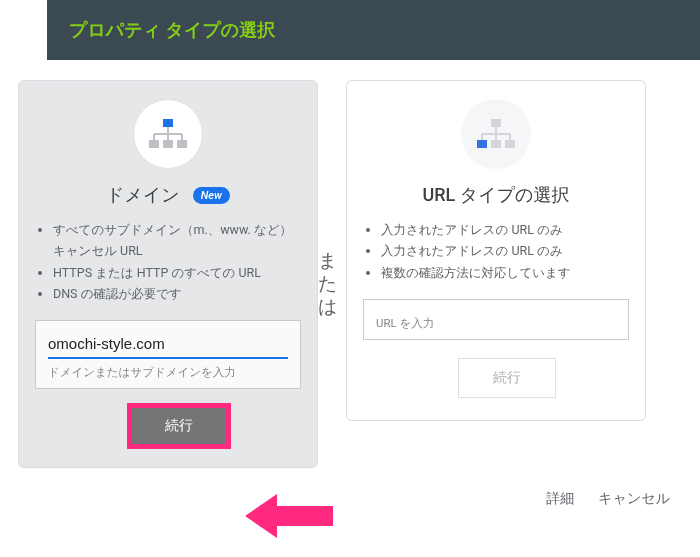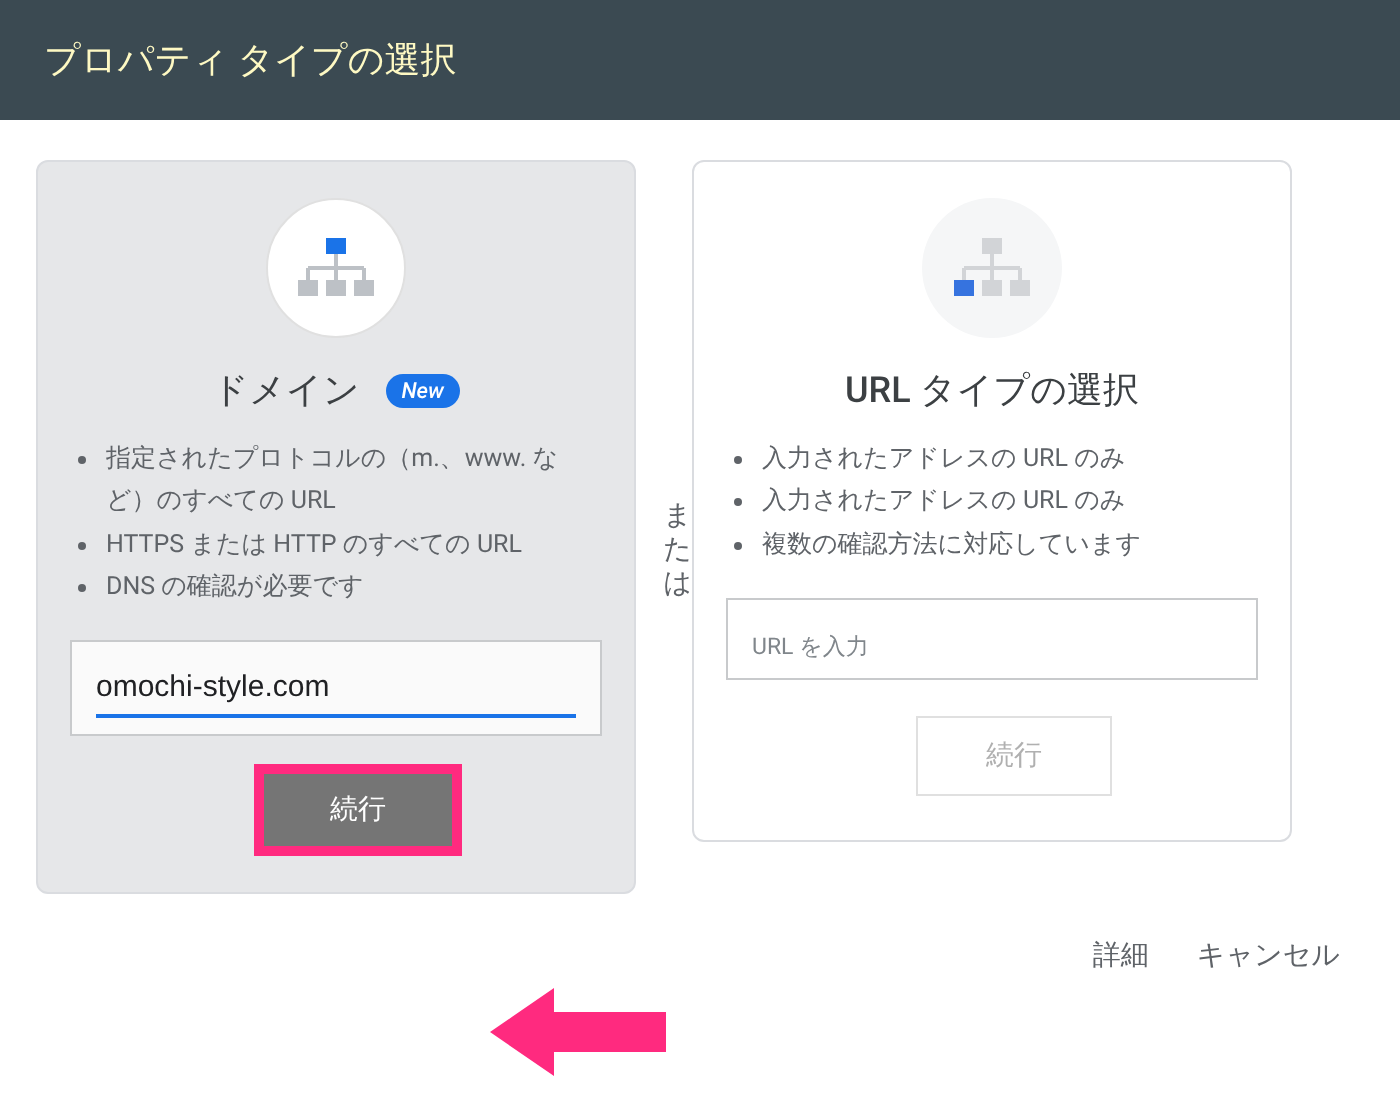--- a/index.html
+++ b/index.html
@@ -1,21 +1,21 @@
 <!DOCTYPE html>
 <html><head>
 <meta charset="utf-8">
 <style>
   * { box-sizing: border-box; margin: 0; padding: 0; }
   body { font-family: -apple-system, BlinkMacSystemFont, "Segoe UI", Roboto, Arial, sans-serif; background: #fff; width: 700px; height: 557px; overflow: hidden; }
-  .header { background: #3b4a52; color: #fef9c3; padding: 18px 22px; font-size: 18px; font-weight: 400; }
+  .header { background: #3b4a52; color: #84cc16; padding: 18px 22px; font-size: 18px; font-weight: 700; margin-left: 47px; }
   .content { display: flex; align-items: flex-start; padding: 20px 18px 10px 18px; position: relative; }
   .card { border: 1px solid #dadce0; border-radius: 6px; width: 300px; padding: 18px 16px 22px 16px; display: flex; flex-direction: column; align-items: center; background: #fff; }
   .card.active { background: #e6e7e9; }
-  .divider { width: 28px; display: flex; align-items: center; justify-content: center; color: #5f6368; font-size: 14px; padding-top: 170px; text-align:right; line-height:1.2; }
+  .divider { width: 28px; display: flex; align-items: center; justify-content: center; color: #5f6368; font-size: 19px; padding-top: 170px; text-align:left; line-height:1.2; }
   .icon-circle { width: 70px; height: 70px; border-radius: 50%; background: #fff; border: 1px solid #e0e0e0; display: flex; align-items: center; justify-content: center; margin-bottom: 14px; }
   .card-title-row { display: flex; align-items: center; gap: 13px; margin-bottom: 12px; }
   .card-title { font-size: 18px; color: #3c4043; font-weight: 500; }
   .badge { background: #1a73e8; color: #fff; font-size: 11px; padding: 2px 8px; border-radius: 10px; font-weight: 500; font-style: italic; }
   .bullets { font-size: 12.5px; color: #5f6368; line-height: 1.7; padding-left: 18px; margin-bottom: 16px; align-self: stretch; }
   .bullets li { list-style: disc; }
   .input-box { border: 1px solid #c8cacc; background: #fafafa; width: 100%; padding: 10px 12px 8px 12px; margin-bottom: 18px; }
   .input-field { border: none; border-bottom: 2px solid #1a73e8; background: transparent; width: 100%; font-size: 15px; padding: 4px 0 5px 0; outline: none; color: #202124; }
   .input-field.inactive { border-bottom: 1px solid #dadce0; color: #9aa0a6; }
   .input-hint { font-size: 11.5px; color: #80868b; margin-top: 6px; }
@@ -47,26 +47,27 @@
         <rect x="1" y="22" width="10" height="8" fill="#bdc1c6"></rect>
         <rect x="15" y="22" width="10" height="8" fill="#bdc1c6"></rect>
         <rect x="29" y="22" width="10" height="8" fill="#bdc1c6"></rect>
       </svg>
     </div>
     <div class="card-title-row">
       <span class="card-title">ドメイン</span>
       <span class="badge">New</span>
     </div>
     <ul class="bullets">
-      <li>指定されたプロトコルの（m.、www. など）のすべての URL</li>
+      <li>すべてのサブドメイン（m.、www. など）キャンセル URL</li>
       <li>HTTPS または HTTP のすべての URL</li>
       <li>DNS の確認が必要です</li>
     </ul>
     <div class="input-box">
       <input class="input-field" value="omochi-style.com" style="">
+      <div class="input-hint">ドメインまたはサブドメインを入力</div>
     </div>
     <button class="btn highlight">続行</button>
   </div>
 
   <div class="divider">
     <span>または</span>
   </div>
 
   <div class="card">
     <div class="icon-circle" style="background:#f5f6f7;border:none;">

